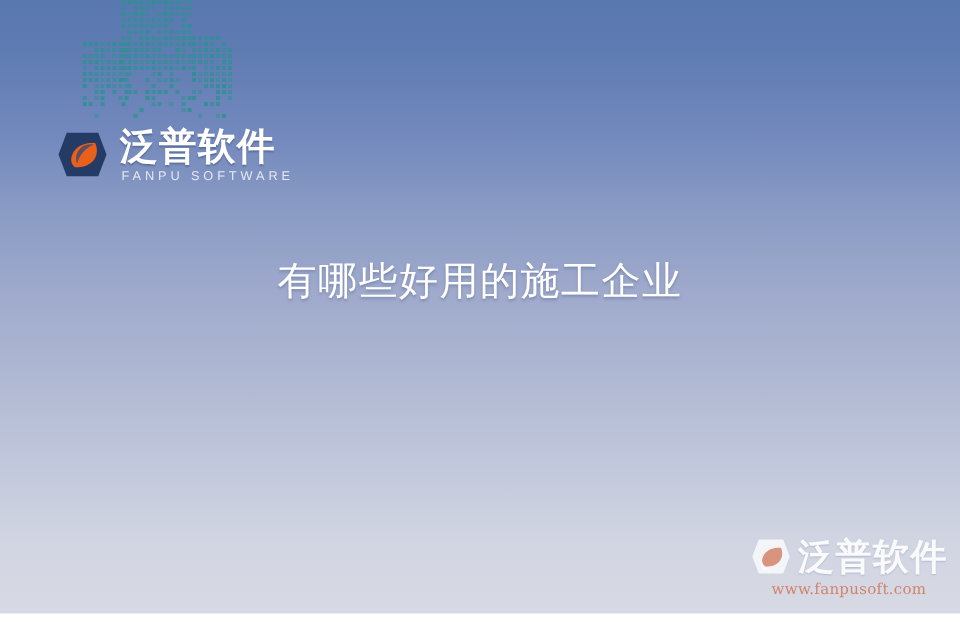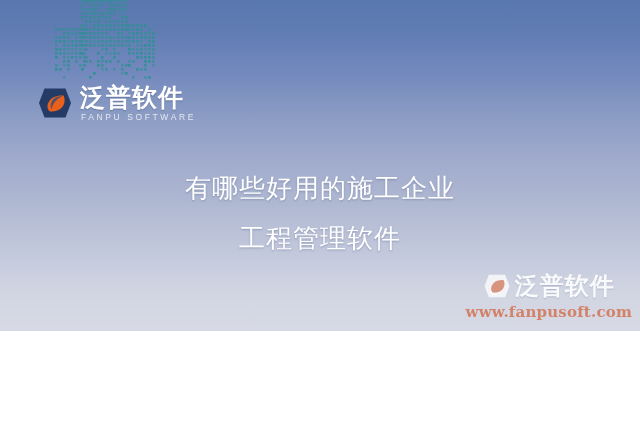--- a/index.html
+++ b/index.html
@@ -5,21 +5,21 @@
   * { margin:0; padding:0; box-sizing:border-box; }
   html,body { width:640px; height:427px; }
   body {
     font-family:"Liberation Sans", sans-serif;
     overflow:hidden;
   }
 
   #banner {
     position:relative;
     width:640px;
-    height:331px;
+    height:409px;
     background:linear-gradient(to bottom,
         #5a78b0 0%,
         #5e7bb2 8%,
         #7389bd 22%,
         #8b9cc4 35%,
         #9ea9cc 47%,
         #b0b9d2 62%,
         #c2c8dc 76%,
         #d1d5e2 88%,
         #d7dae4 100%);
@@ -91,22 +91,22 @@
   #wm-cn {
     font-family:"DejaVu Sans", sans-serif;
     font-size:24px;
     font-weight:bold;
     color:rgba(255,255,255,.92);
     letter-spacing:1px;
     text-shadow:0 1px 1px rgba(120,130,160,.35);
   }
   #wm-url {
     font-family:"DejaVu Serif", "Liberation Serif", serif;
-    font-size:15px;
-    font-weight:bold;
+    font-size:10px;
+    font-weight:normal;
     color:#d3826a;
     letter-spacing:.2px;
     margin-top:1px;
   }
 </style>
 </head>
 <body>
 
 <div id="banner">
 
@@ -447,21 +447,20 @@
       <path d="M25.5 11.5 C20.0 13.5 16.0 18.0 14.5 24.0 C13.0 21.5 13.5 17.0 16.5 14.0 C19.0 11.5 22.5 10.8 25.5 11.5 Z" fill="#2c4a7a" opacity=".75"></path>
     </svg>
     <div id="logo-wordmark">
       <span id="logo-cn">泛普软件</span>
       <span id="logo-en">FANPU SOFTWARE</span>
     </div>
   </div>
 
   <div id="headline">
     <span class="line">有哪些好用的施工企业</span>
-    <span class="line">工程管理软件</span>
   </div>
 
   <div id="watermark">
     <div id="wm-row">
       <svg id="wm-mark" viewBox="0 0 36 36">
         <path d="M7.5 3.5 L28.5 3.5 L34 18 L28.5 32.5 L7.5 32.5 L2 18 Z" fill="#ffffff" opacity=".75"></path>
         <path d="M26.5 10.5 C26.5 10.5 14.5 9.0 11.0 18.5 C9.0 24.0 13.0 26.5 13.0 26.5 C13.0 26.5 24.0 27.5 27.0 19.0 C28.6 14.4 26.5 10.5 26.5 10.5 Z" fill="#d3826a" opacity=".85"></path>
         <path d="M9.0 21.0 C10.0 27.5 17.0 30.5 22.5 29.5 L11.5 29.5 C9.8 27.0 8.8 24.0 9.0 21.0 Z" fill="#ffffff" opacity=".8"></path>
       </svg>
       <span id="wm-cn">泛普软件</span>

